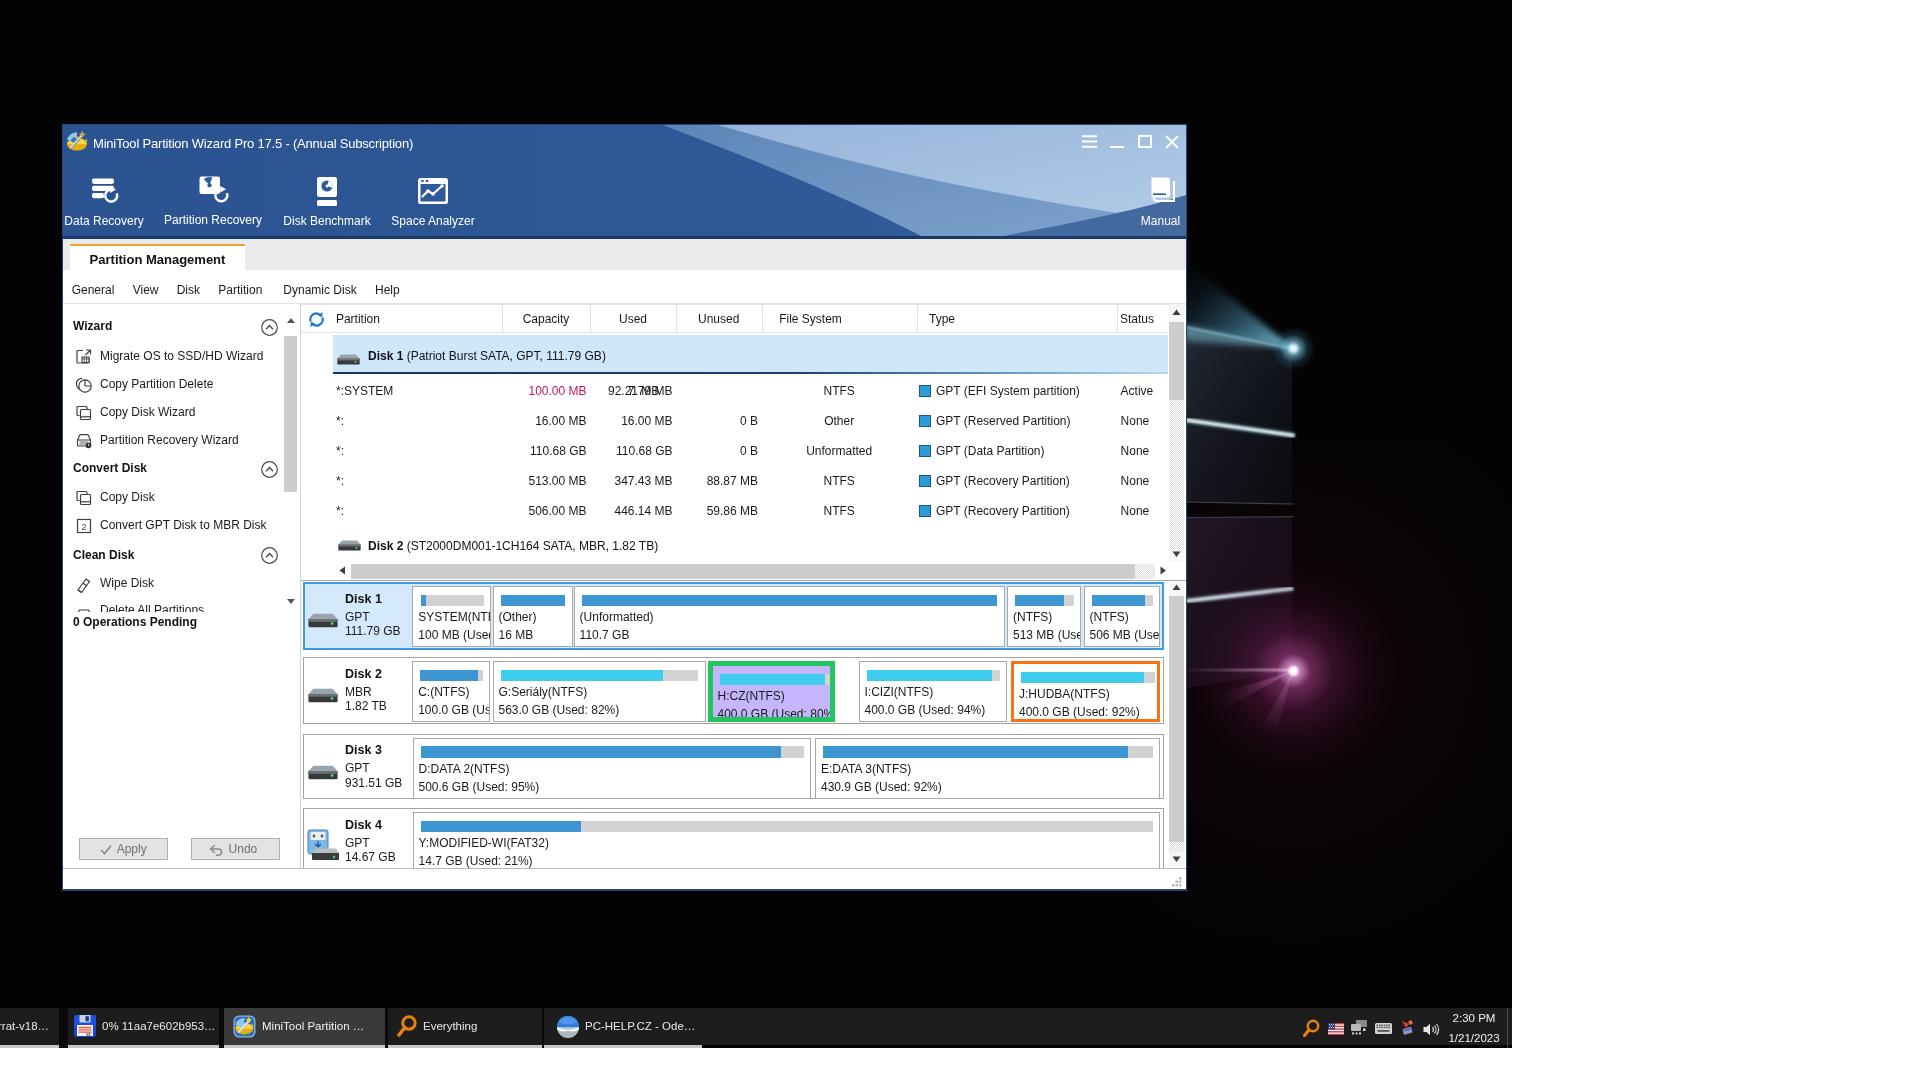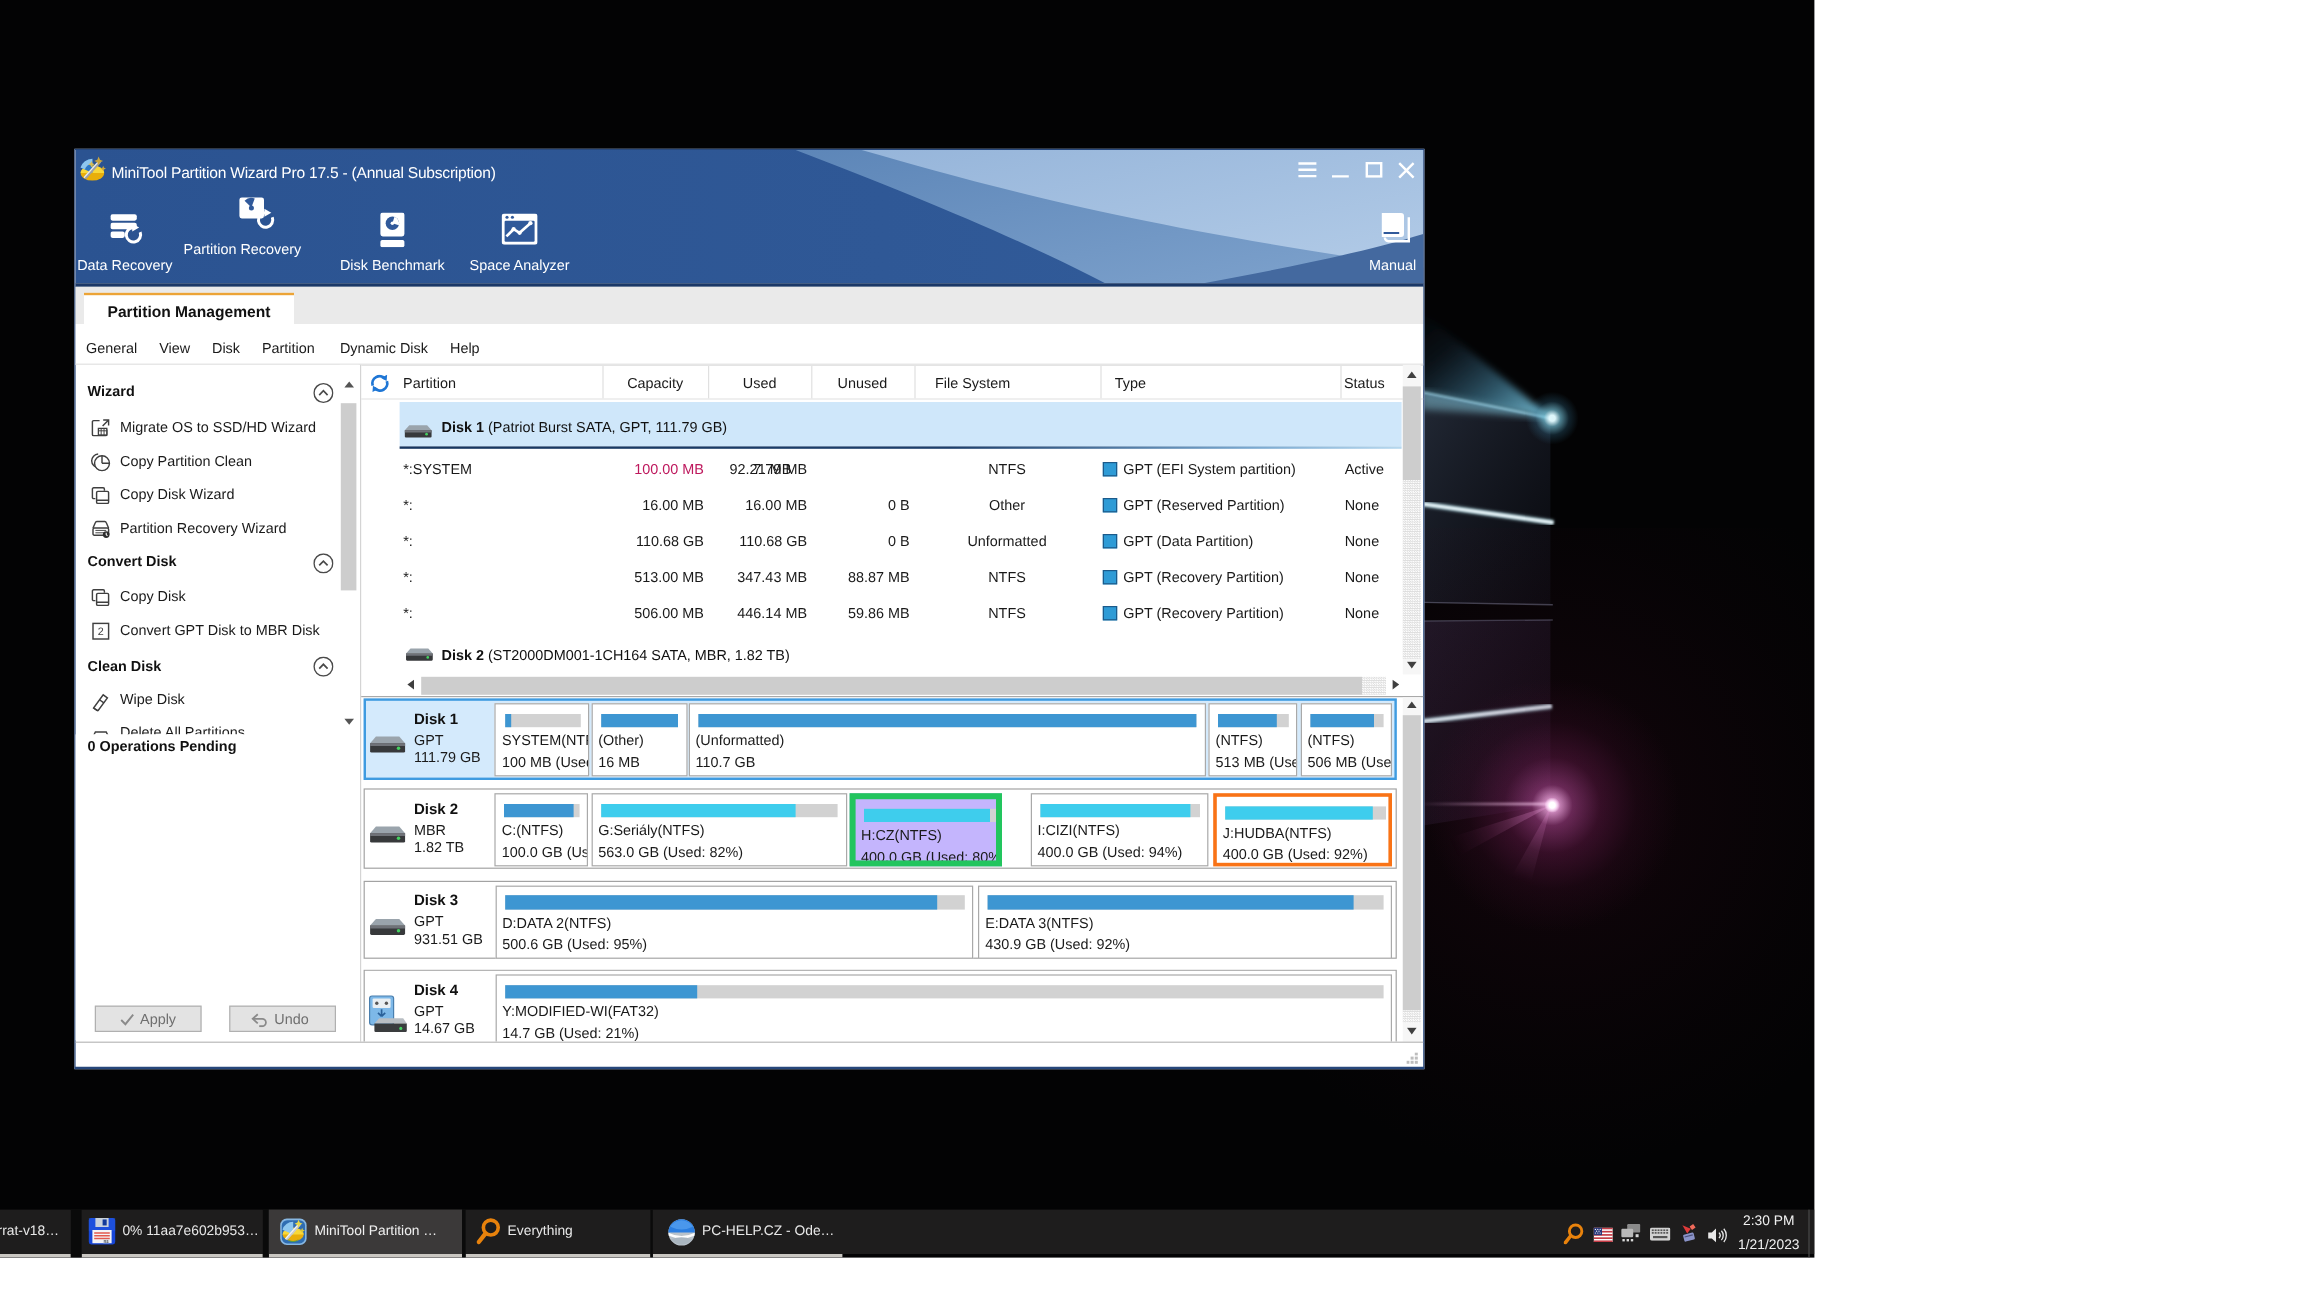--- a/index.html
+++ b/index.html
@@ -134,21 +134,21 @@
             <rect x="0" y="8.7" width="22" height="5.4" rx="1.8"></rect>
             <rect x="0" y="15.9" width="12" height="5.4" rx="1.8"></rect>
           </g>
 <g transform="translate(19.2,18.6)">
 <path d="M5.6,-2.2 A6,6 0 1 1 0,-6" fill="none" stroke="#fff" stroke-width="2.5"></path>
 <path d="M-1,-9.3 L4.8,-6 L-1,-2.7 Z" fill="#fff"></path>
 </g>
         </svg>
         <div class="a txt" style="left:0;right:0;top:36.5px;font-size:12px;color:#fff">Data Recovery</div>
       </div>
-      <div class="a" style="left:90.0px;top:39px;width:120px;height:52px;">
+      <div class="a" style="left:90.0px;top:51px;width:120px;height:52px;text-align:center">
         <svg class="a" style="left:46px;top:0" width="32" height="28" viewBox="0 0 32 28">
 <path d="M2.5,0.5 h16.5 a2,2 0 0 1 2,2 v13.5 a2,2 0 0 1 -2,2 h-16.5 a2,2 0 0 1 -2,-2 v-13.5 a2,2 0 0 1 2,-2 Z" fill="#fff"></path>
 <path d="M10.5,9 L4.8,3.3 A8,8 0 0 1 13.3,1.5 Z" fill="#30599a"></path>
 <circle cx="10.5" cy="9.3" r="2.1" fill="#30599a"></circle>
 <g transform="translate(22.3,19.3)">
 <path d="M5.6,-2.2 A6,6 0 1 1 0,-6" fill="none" stroke="#fff" stroke-width="2.5"></path>
 <path d="M-1,-9.3 L4.8,-6 L-1,-2.7 Z" fill="#fff"></path>
 </g>
         </svg>
         <div class="a txt" style="left:0;right:0;top:36.5px;font-size:12px;color:#fff">Partition Recovery</div>
@@ -211,21 +211,21 @@
         <path d="M7,11 h7 M9.3,9 v5.5 M11.7,9 v5.5" stroke="#3f3f3f" stroke-width=".8"></path>
       </svg>
       <div class="a txt" style="left:37px;top:224.0px;font-size:12px;color:#1a1a1a">Migrate OS to SSD/HD Wizard</div>
       <svg class="a" style="left:12px;top:250.5" width="18" height="18" viewBox="0 0 18 18">
         <g fill="none" stroke="#3f3f3f" stroke-width="1.2">
 <circle cx="7" cy="8" r="5.6" stroke-dasharray="26 9"></circle>
 <circle cx="10" cy="10" r="6.2" fill="#fff"></circle>
 <path d="M10,10 L10,3.8 M10,10 L16.2,10"></path>
         </g>
       </svg>
-      <div class="a txt" style="left:37px;top:251.5px;font-size:12px;color:#1a1a1a">Copy Partition Clean</div>
+      <div class="a txt" style="left:37px;top:251.5px;font-size:12px;color:#1a1a1a">Copy Partition Delete</div>
       <svg class="a" style="left:12px;top:278.7" width="18" height="18" viewBox="0 0 18 18">
         <g fill="none" stroke="#3f3f3f" stroke-width="1.2">
 <path d="M4.5,11.5 H3 a1,1 0 0 1 -1,-1 v-7 a1,1 0 0 1 1,-1 h8 a1,1 0 0 1 1,1 V5"></path>
 <rect x="5.5" y="5.5" width="10" height="10" rx="1"></rect>
           <path d="M5.5,12.8 h10"></path>
         </g>
       </svg>
       <div class="a txt" style="left:37px;top:279.7px;font-size:12px;color:#1a1a1a">Copy Disk Wizard</div>
       <svg class="a" style="left:12px;top:306.7" width="18" height="18" viewBox="0 0 18 18">
         <g fill="none" stroke="#3f3f3f" stroke-width="1.2">

